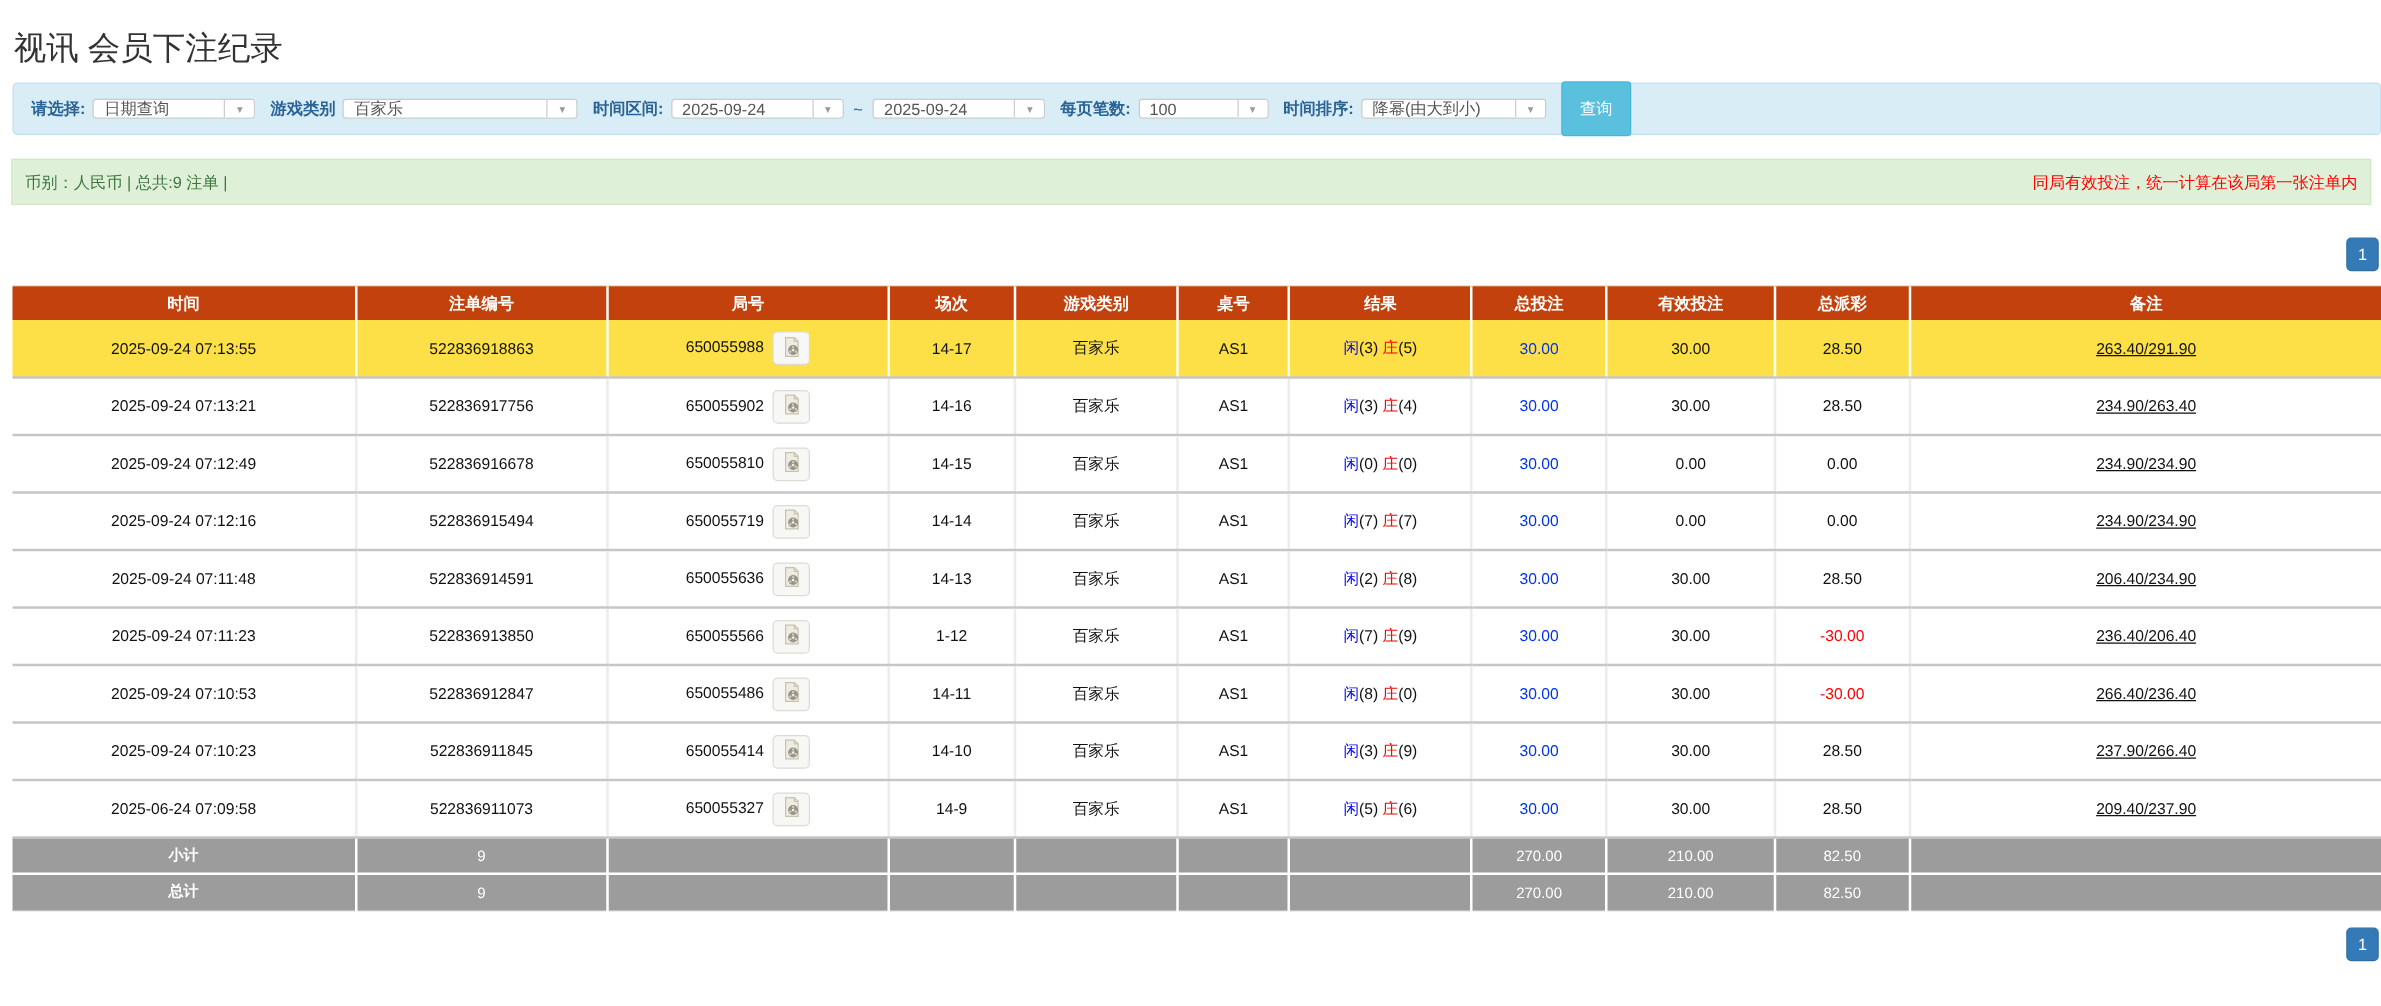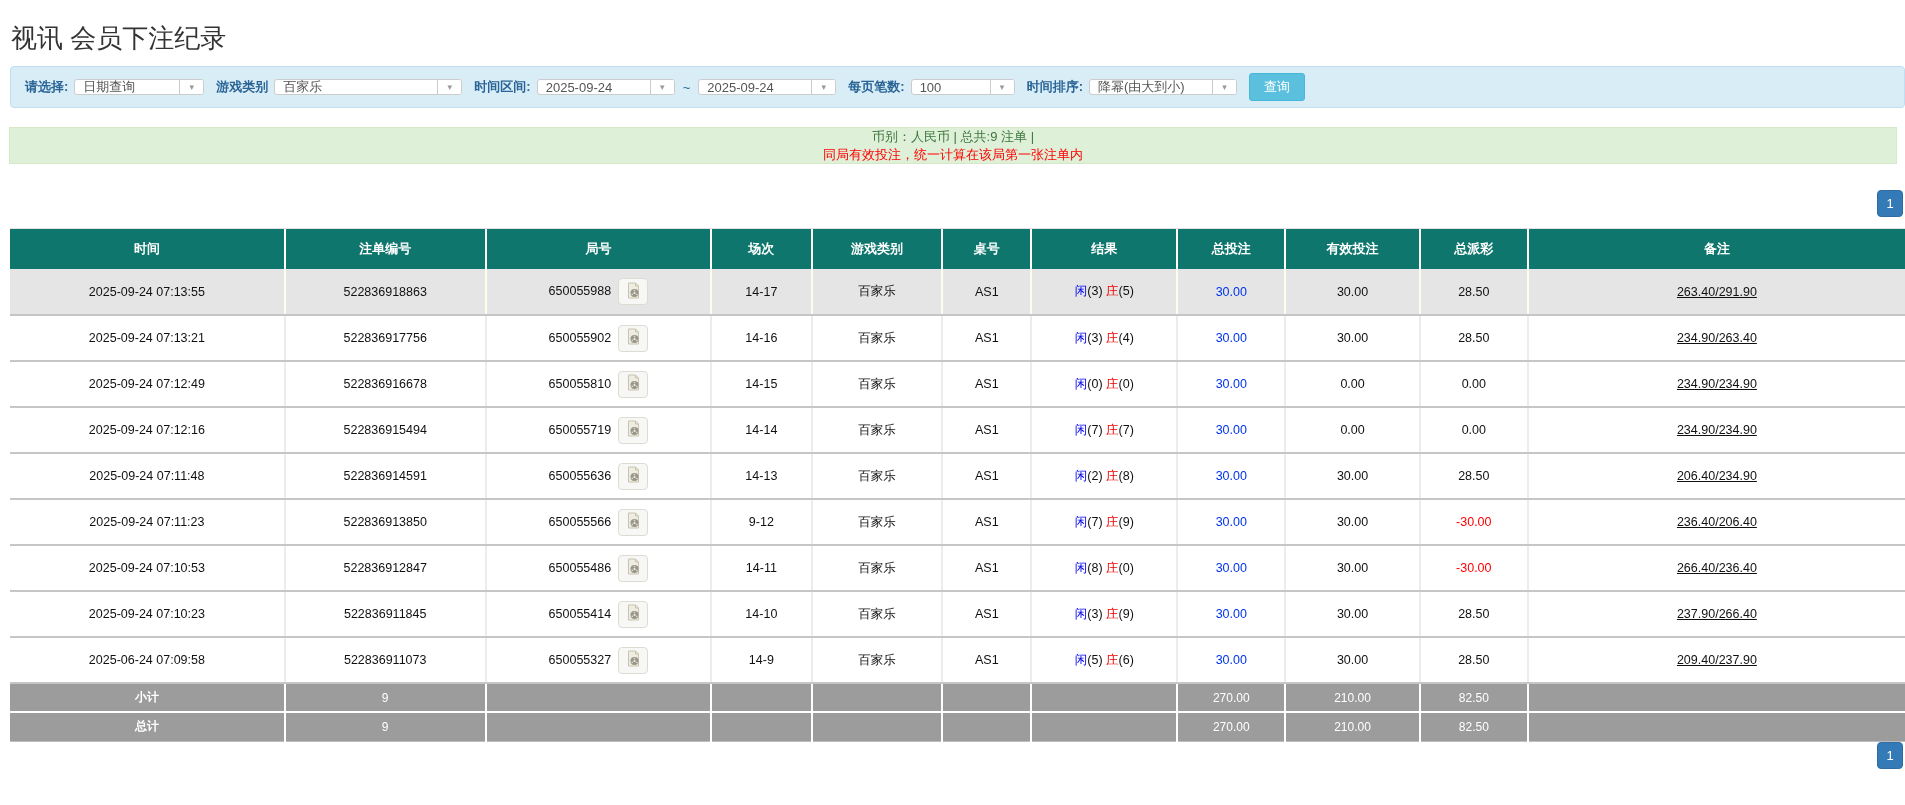--- a/index.html
+++ b/index.html
@@ -38,61 +38,61 @@
     width: 24px; border-left: 1px solid #ccc;
     display: flex; align-items: center; justify-content: center;
     color: #999; font-size: 9px; background: #fff;
   }
   .w-query .sel-text { width: 104px; }
   .w-game  .sel-text { width: 162px; }
   .w-date  .sel-text { width: 112px; }
   .w-size  .sel-text { width: 78px;  }
   .w-sort  .sel-text { width: 122px; }
   .search-btn {
-    height: 28px; padding: 0 14px; margin-left: 6px;
+    height: 44px; padding: 0 14px; margin-left: 6px;
     background: #5bc0de; border: 1px solid #46b8da; border-radius: 3px;
     color: #fff; font-size: 13px; cursor: pointer;
     font-family: "Liberation Sans", "DejaVu Sans", sans-serif;
   }
   
   .summarybar {
     position: absolute; left: 9px; right: 8px; top: 127px; height: 37px;
     background: #dff0d8; border: 1px solid #d6e9c6;
     display: flex; align-items: center; justify-content: space-between;
-    padding: 0 10px; font-size: 13px; flex-direction: column;
+    padding: 0 10px; font-size: 13px;
   }
   .summary-left { color: #3c763d; }
   .summary-note { color: #ff0000; }
   
   .pager {
     position: absolute; right: 2px; width: 26px; height: 27px;
     background: #337ab7; border: 1px solid #2e6da4; border-radius: 4px;
     color: #fff; font-size: 13px;
     display: flex; align-items: center; justify-content: center;
     cursor: pointer;
   }
   .pager-top { top: 190px; }
   .pager-bottom { top: 742px; }
   
   .table-wrap {
     position: absolute; left: 10px; right: 0; top: 228px;
     border-top: 1px solid #e2e2e2;
   }
   table { width: 100%; border-collapse: collapse; table-layout: fixed; text-align: center; }
   thead th {
-    background: #0f766e; color: #fff; font-weight: bold; font-size: 13px;
-    height: 40px; border-right: 2px solid #fff;
+    background: #c2410c; color: #fff; font-weight: bold; font-size: 13px;
+    height: 27px; border-right: 2px solid #fff;
   }
   thead th:last-child { border-right: none; }
   tbody td {
     height: 46px; font-size: 12.5px; color: #111; background: #fff;
     border-right: 2px solid #ececec; border-bottom: 2px solid #c6c6c6;
   }
   tbody td:last-child { border-right: none; text-decoration: underline; }
-  tbody tr.highlight td { background: #e5e5e5; border-right-color: #fdfdec; }
+  tbody tr.highlight td { background: #fde047; border-right-color: #fdfdec; }
   .player { color: #0000ee; }
   .banker { color: #f00000; }
   .bet-link { color: #0033ee; text-decoration: none; cursor: pointer; }
   .negative { color: #ff0000; }
   .video-btn {
     display: inline-flex; align-items: center; justify-content: center;
     width: 30px; height: 27px; margin-left: 7px; vertical-align: middle;
     background: #f7f7f5; border: 1px solid #dcdcd4; border-radius: 4px; cursor: pointer;
   }
   tfoot td {
@@ -307,21 +307,21 @@
               <span><svg width="17" height="17" viewBox="0 0 17 17">
                   <path d="M3.5 1h7l3 3v12h-10z" fill="#efede2" stroke="#c8c3ae" stroke-width="1"></path>
                   <path d="M10.5 1v3h3" fill="none" stroke="#c8c3ae"></path>
                   <circle cx="9.5" cy="11" r="4" fill="#97958a"></circle>
                   <circle cx="9.5" cy="11" r="1.1" fill="#efede2"></circle>
                   <circle cx="9.5" cy="8.6" r="0.9" fill="#d8d5c8"></circle>
                   <circle cx="7.3" cy="12.3" r="0.9" fill="#d8d5c8"></circle>
                   <circle cx="11.7" cy="12.3" r="0.9" fill="#d8d5c8"></circle>
                 </svg></span>
             </button></td>
-          <td>9-12</td>
+          <td>1-12</td>
           <td>百家乐</td>
           <td>AS1</td>
           <td><span class="player">闲</span><span>(7)</span> <span class="banker">庄</span><span>(9)</span></td>
           <td><a class="bet-link">30.00</a></td>
           <td>30.00</td>
           <td class="negative">-30.00</td>
           <td>236.40/206.40</td>
         </tr>
         <tr>
           <td>2025-09-24 07:10:53</td>

